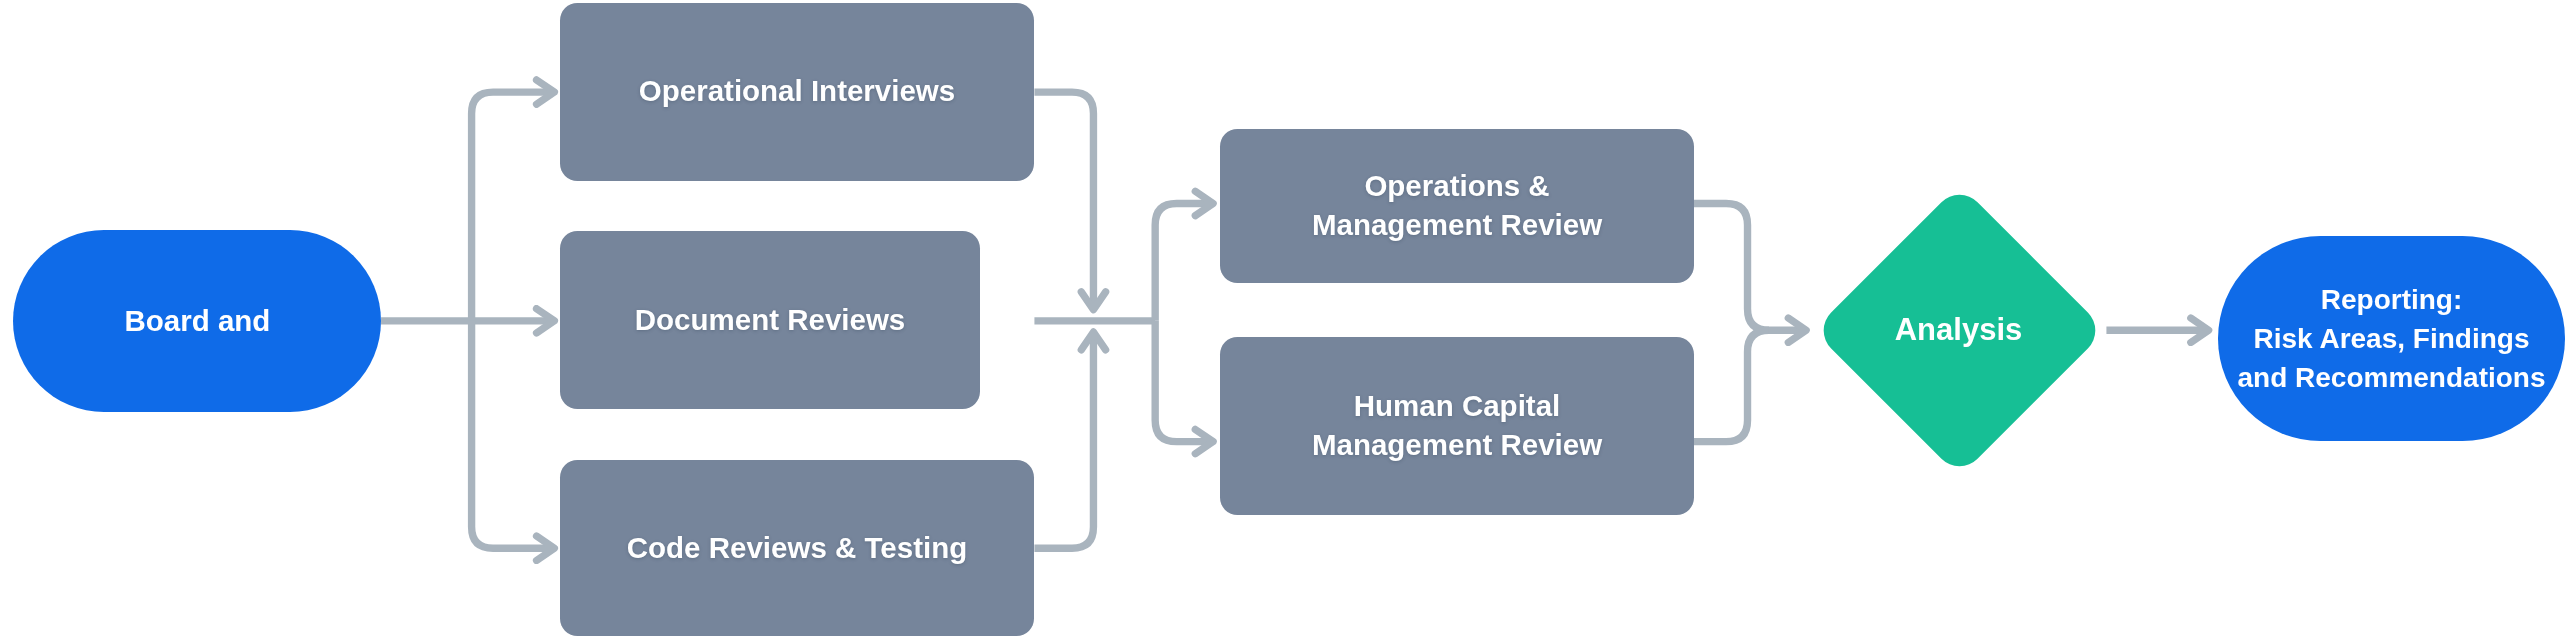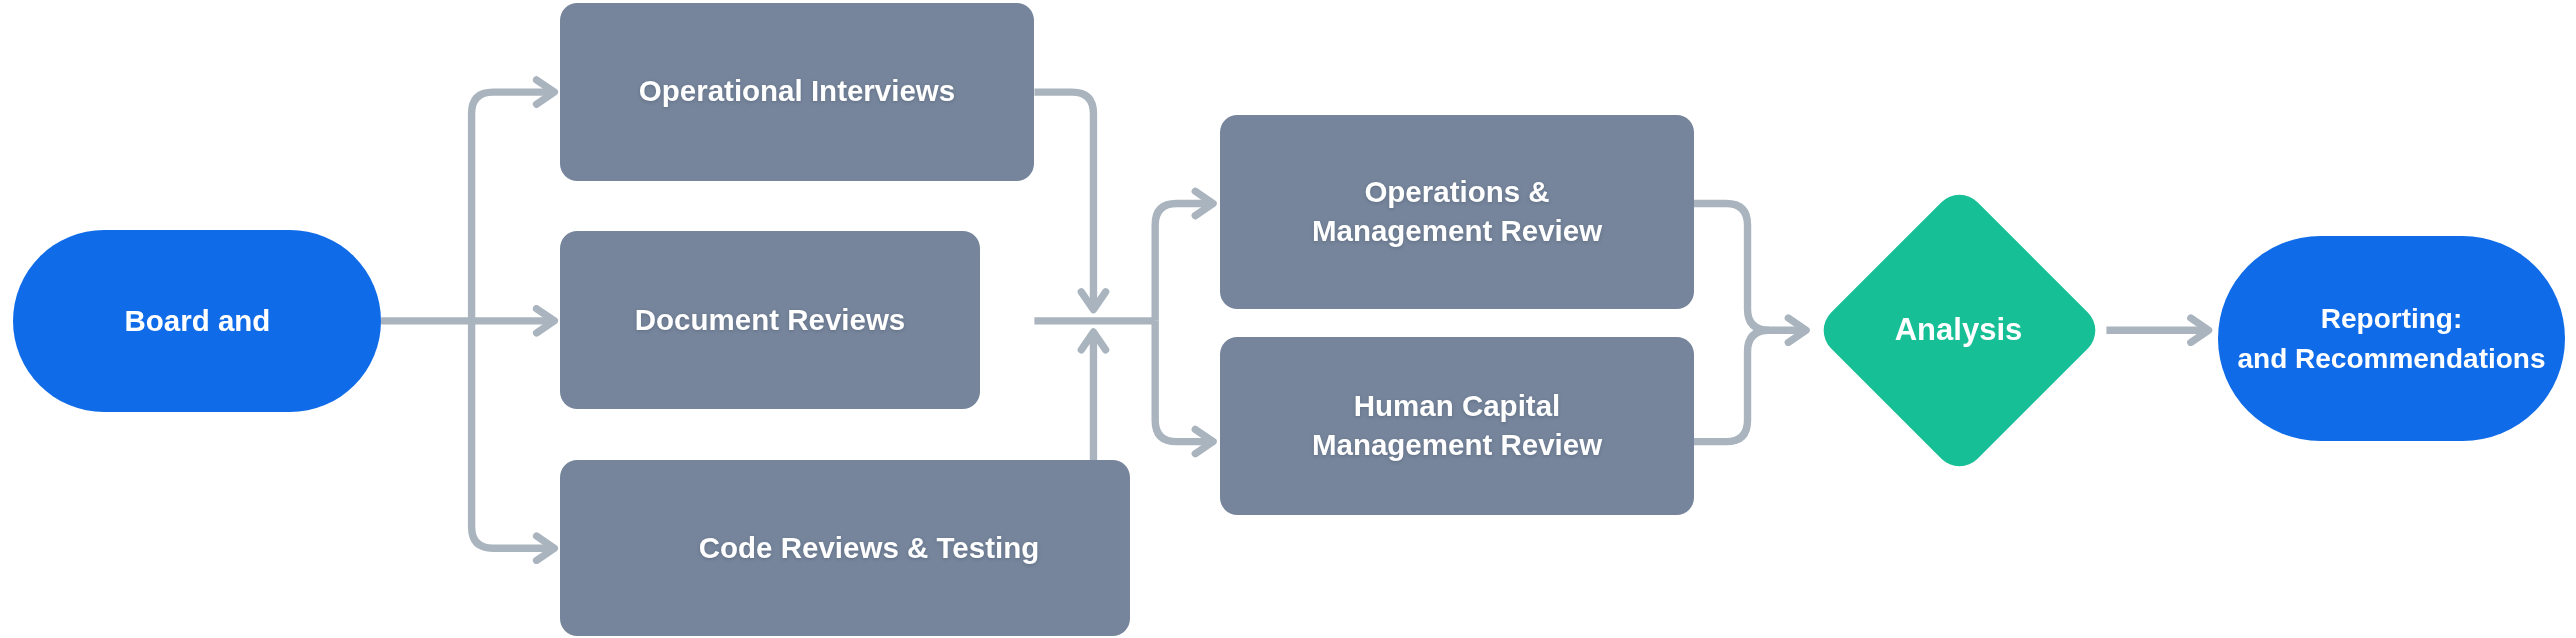--- a/index.html
+++ b/index.html
@@ -56,22 +56,22 @@
   }
   .pill{
     background:var(--node-blue);
     border-radius:670px;
     font-size:29.5px;
     line-height:1.32;
   }
   #node-start{left:13.4px;top:230px;width:368px;height:182px;}
   #node-operational-interviews{left:560px;top:2.7px;width:474px;height:178px;}
   #node-document-reviews{left:560px;top:231px;width:420px;height:178px;}
-  #node-code-reviews-testing{left:560px;top:460px;width:522px;height:176px;padding-left:48px;}
-  #node-operations-management-review{left:1220px;top:115px;width:474px;height:194px;}
+  #node-code-reviews-testing{left:560px;top:460px;width:474px;height:176px;}
+  #node-operations-management-review{left:1220px;top:129px;width:474px;height:154px;}
   #node-human-capital-management-review{left:1220px;top:337px;width:474px;height:178px;}
   .diamond-shape{
     position:absolute;
     left:1856px;top:227px;
     width:207px;height:207px;
     background:var(--node-green);
     border-radius:25.5px;
     transform:rotate(45deg);
     z-index:1;
   }
@@ -142,17 +142,18 @@
       <div>Management Review</div>
     </div>
 
   <div class="diamond-shape"></div>
   <div class="node" id="node-analysis">
       <div>Analysis</div>
     </div>
 
   <div class="node pill" id="node-reporting">
       <div>Reporting:</div>
+      <div>Risk Areas, Findings</div>
       <div>and Recommendations</div>
     </div>
 
 </div>
 
 
 </body></html>

